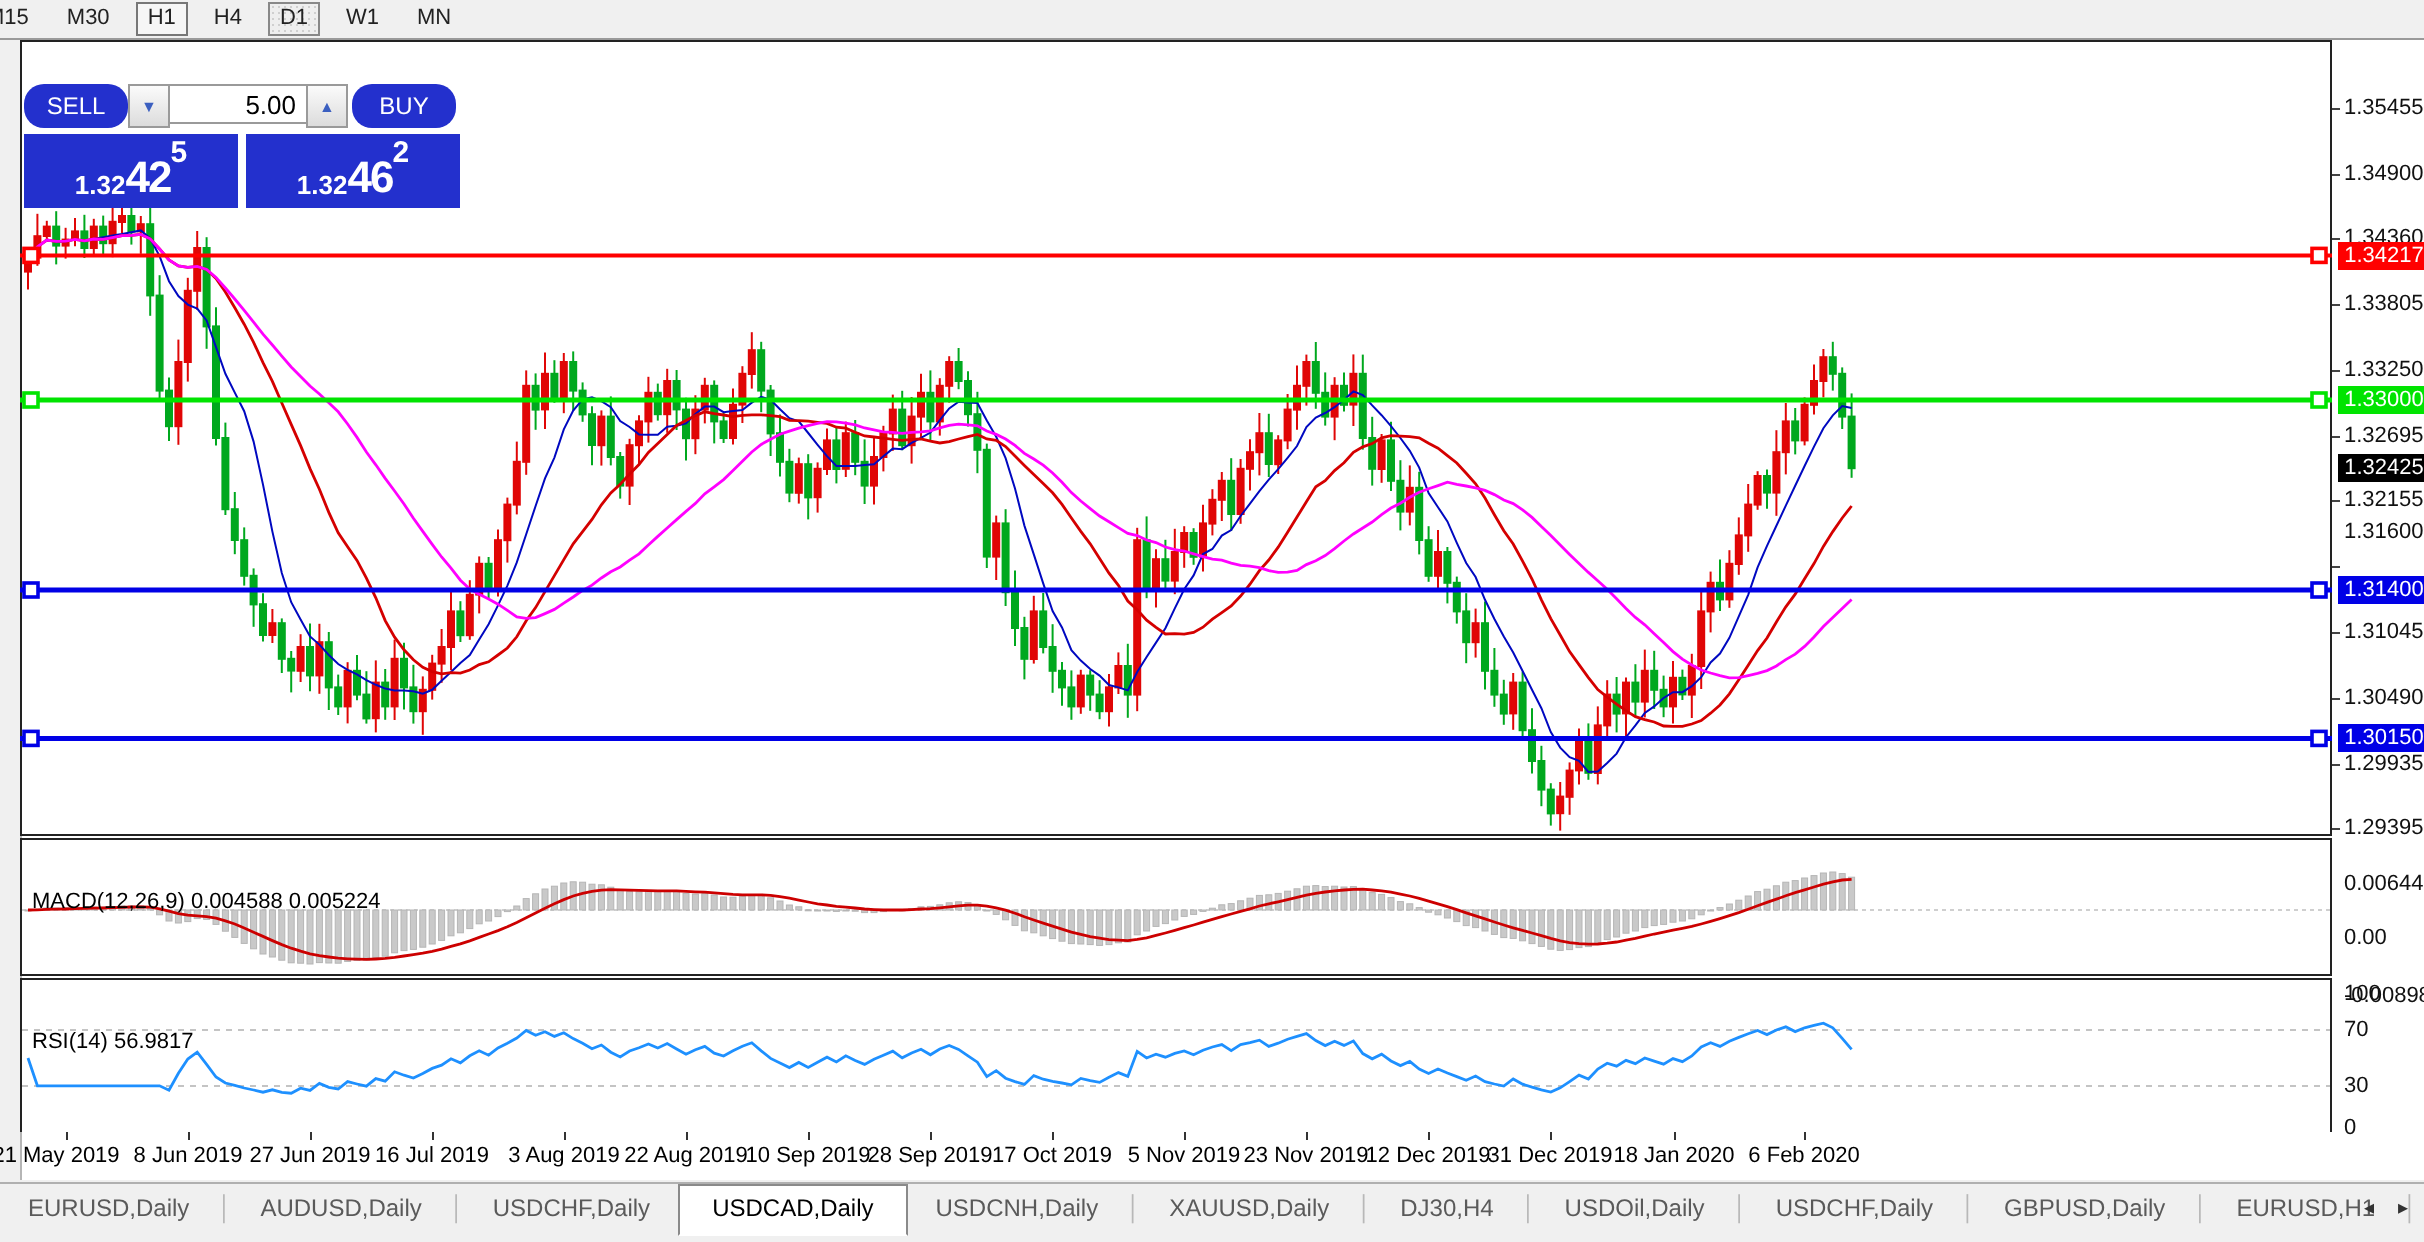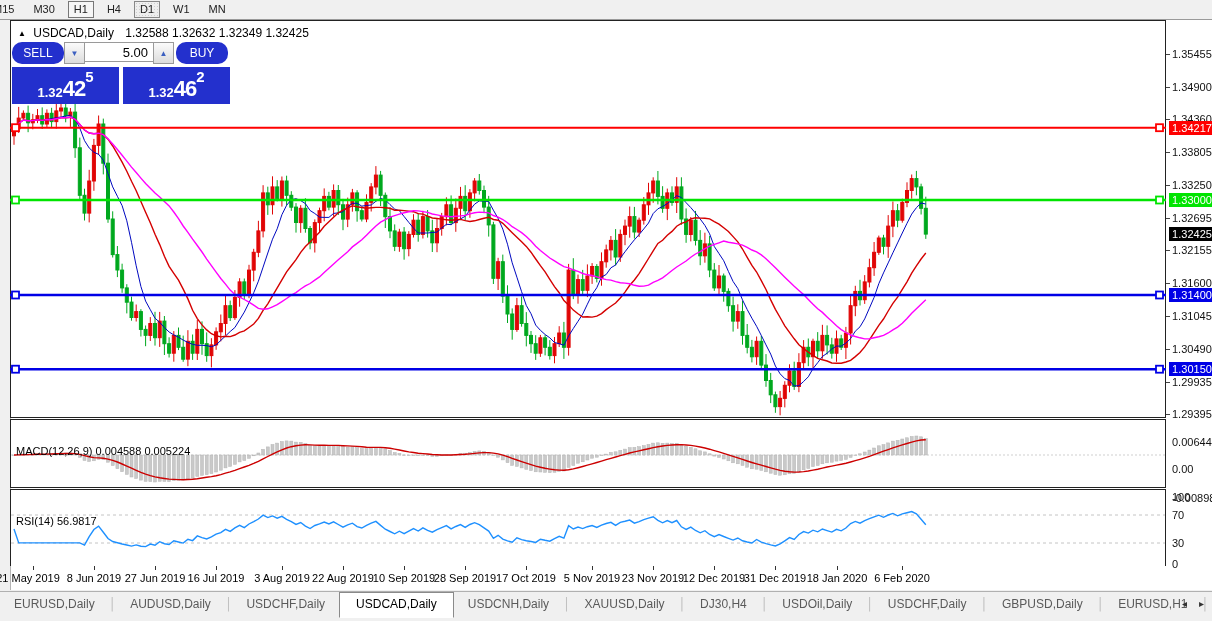--- a/index.html
+++ b/index.html
@@ -691,25 +691,20 @@
             <rect x="904.9000000000001" y="416.0" width="3" height="19.0" fill="#c9c9c9" stroke="#b5b5b5" stroke-width="0.5"></rect>
             <rect x="909.6" y="416.8" width="3" height="18.2" fill="#c9c9c9" stroke="#b5b5b5" stroke-width="0.5"></rect>
             <rect x="914.3000000000001" y="418.6" width="3" height="16.4" fill="#c9c9c9" stroke="#b5b5b5" stroke-width="0.5"></rect>
           </g>
           <polyline points="4.0,435.0 8.7,434.9 13.4,434.7 18.1,434.6 22.8,434.5 27.5,434.3 32.2,434.2 36.9,434.1 41.6,434.0 46.3,433.8 51.0,433.7 55.7,433.5 60.4,433.4 65.1,433.6 69.8,434.4 74.5,435.6 79.2,436.8 83.9,437.6 88.6,437.9 93.3,438.3 98.0,439.1 102.7,440.4 107.4,442.0 112.1,444.0 116.8,446.1 121.5,448.2 126.2,450.3 130.9,452.3 135.6,454.1 140.3,455.6 145.0,456.9 149.7,457.8 154.4,458.5 159.1,459.1 163.8,459.4 168.5,459.6 173.2,459.7 177.9,459.5 182.6,459.2 187.3,458.7 192.0,458.0 196.7,457.3 201.4,456.6 206.1,455.7 210.8,454.6 215.5,453.2 220.2,451.9 224.9,450.4 229.6,448.7 234.3,447.0 239.0,445.3 243.7,443.4 248.4,441.3 253.1,438.9 257.8,436.5 262.5,434.1 267.2,431.9 271.9,429.8 276.6,428.0 281.3,426.7 286.0,425.7 290.7,425.1 295.4,424.8 300.1,424.9 304.8,425.1 309.5,425.2 314.2,425.3 318.9,425.4 323.6,425.4 328.3,425.4 333.0,425.7 337.7,425.9 342.4,426.1 347.1,426.4 351.8,426.8 356.5,427.2 361.2,427.4 365.9,427.4 370.6,427.4 375.3,427.7 380.0,428.3 384.7,429.1 389.4,430.0 394.1,431.0 398.8,431.9 403.5,432.5 408.2,433.2 412.9,433.6 417.6,434.0 422.3,434.5 427.0,434.8 431.7,435.0 436.4,435.0 441.1,435.0 445.8,434.8 450.5,434.5 455.2,434.3 459.9,433.9 464.6,433.4 469.3,432.9 474.0,432.6 478.7,432.6 483.4,433.1 488.1,433.9 492.8,435.1 497.5,436.6 502.2,438.4 506.9,440.0 511.6,441.6 516.3,443.1 521.0,444.6 525.7,446.1 530.4,447.2 535.1,448.3 539.8,449.1 544.5,449.8 549.2,450.1 553.9,450.3 558.6,449.7 563.3,448.9 568.0,447.7 572.7,446.5 577.4,445.2 582.1,443.8 586.8,442.5 591.5,441.1 596.2,439.7 600.9,438.3 605.6,437.0 610.3,435.7 615.0,434.4 619.7,433.0 624.4,431.9 629.1,430.9 633.8,429.8 638.5,428.7 643.2,427.6 647.9,426.7 652.6,426.0 657.3,425.4 662.0,425.0 666.7,424.7 671.4,424.6 676.1,425.0 680.8,425.4 685.5,426.1 690.2,427.0 694.9,428.0 699.6,429.2 704.3,430.6 709.0,431.9 713.7,433.3 718.4,434.8 723.1,436.4 727.8,437.9 732.5,439.4 737.2,441.0 741.9,442.5 746.6,443.9 751.3,445.2 756.0,446.5 760.7,447.8 765.4,449.2 770.1,450.4 774.8,451.3 779.5,451.8 784.2,452.1 788.9,452.0 793.6,451.6 798.3,451.0 803.0,450.1 807.7,449.2 812.4,448.1 817.1,447.0 821.8,446.1 826.5,445.1 831.2,444.2 835.9,443.2 840.6,442.0 845.3,440.7 850.0,439.3 854.7,437.8 859.4,436.3 864.1,434.6 868.8,432.9 873.5,431.2 878.2,429.6 882.9,427.9 887.6,426.3 892.3,424.9 897.0,423.5 901.7,422.1 906.4,420.9 911.1,420.0 915.8,419.7 " fill="none" stroke="#cc0000" stroke-width="1.4"></polyline>
           <line x1="1" y1="495.0" x2="1155" y2="495.0" stroke="#c4c4c4" stroke-dasharray="3,3"></line>
           <line x1="1" y1="523.0" x2="1155" y2="523.0" stroke="#c4c4c4" stroke-dasharray="3,3"></line>
           <polyline points="4.0,509.0 8.7,522.9 13.4,522.9 18.1,522.9 22.8,522.9 27.5,522.9 32.2,522.9 36.9,522.9 41.6,522.9 46.3,522.9 51.0,522.9 55.7,522.9 60.4,522.9 65.1,522.9 69.8,522.9 74.5,525.1 79.2,516.6 83.9,509.5 88.6,506.1 93.3,512.2 98.0,518.5 102.7,521.5 107.4,522.7 112.1,524.0 116.8,525.0 121.5,526.1 126.2,524.9 130.9,526.2 135.6,526.6 140.3,524.1 145.0,525.2 149.7,521.7 154.4,523.7 159.1,524.5 163.8,520.8 168.5,522.0 173.2,523.1 177.9,519.3 182.6,520.6 187.3,515.9 192.0,517.6 196.7,519.0 201.4,516.8 206.1,514.2 210.8,512.6 215.5,509.4 220.2,511.4 224.9,507.9 229.6,505.4 234.3,507.6 239.0,504.0 243.7,501.6 248.4,499.0 253.1,495.2 257.8,497.6 262.5,495.9 267.2,498.2 271.9,496.4 276.6,499.3 281.3,501.6 286.0,504.4 290.7,502.5 295.4,506.1 300.1,508.5 304.8,505.5 309.5,503.9 314.2,502.0 318.9,504.0 323.6,501.8 328.3,504.5 333.0,507.1 337.7,504.9 342.4,503.2 347.1,506.6 351.8,508.0 356.5,505.4 361.2,503.1 365.9,501.4 370.6,505.4 375.3,509.2 380.0,511.5 384.7,513.8 389.4,511.2 394.1,513.7 398.8,511.1 403.5,508.6 408.2,511.0 412.9,507.9 417.6,510.3 422.3,512.2 427.0,509.6 431.7,507.6 436.4,505.6 441.1,508.9 445.8,506.5 450.5,504.6 455.2,507.4 459.9,504.5 464.6,502.7 469.3,504.7 474.0,507.9 478.7,511.1 483.4,518.3 488.1,515.3 492.8,519.1 497.5,520.8 502.2,522.2 506.9,517.8 511.6,519.6 516.3,520.7 521.0,521.5 525.7,522.4 530.4,519.2 535.1,520.3 539.8,521.2 544.5,518.6 549.2,516.3 553.9,518.2 558.6,505.7 563.3,509.0 568.0,507.1 572.7,508.6 577.4,506.7 582.1,505.5 586.8,507.4 591.5,505.1 596.2,503.5 600.9,502.3 605.6,505.3 610.3,502.3 615.0,501.3 619.7,500.1 624.4,503.2 629.1,501.6 633.8,499.6 638.5,498.2 643.2,496.8 647.9,500.3 652.6,502.8 657.3,500.6 662.0,502.7 666.7,500.5 671.4,506.8 676.1,509.4 680.8,507.1 685.5,510.5 690.2,512.8 694.9,510.7 699.6,514.5 704.3,516.7 709.0,514.5 713.7,516.5 718.4,518.3 723.1,520.1 727.8,518.0 732.5,520.8 737.2,522.0 741.9,523.0 746.6,519.5 751.3,522.1 756.0,523.6 760.7,524.9 765.4,526.0 770.1,523.9 774.8,520.8 779.5,517.6 784.2,519.5 788.9,514.5 793.6,511.6 798.3,513.1 803.0,510.2 807.7,511.8 812.4,509.0 817.1,510.6 821.8,512.1 826.5,509.3 831.2,510.8 835.9,508.0 840.6,503.5 845.3,501.4 850.0,503.2 854.7,500.6 859.4,498.7 864.1,496.9 868.8,495.2 873.5,497.3 878.2,495.0 882.9,493.4 887.6,495.8 892.3,493.9 897.0,492.7 901.7,491.6 906.4,493.9 911.1,499.2 915.8,504.7 " fill="none" stroke="#1e90ff" stroke-width="1.4"></polyline>
         </svg></div>
 
-    <div id="chart-title">
-      <span class="tri">▲</span>
-      <span>USDCAD,Daily</span>
-      <span class="ohlc">1.32588 1.32632 1.32349 1.32425</span>
-    </div>
 
     <div id="trade-panel">
       <div class="tp-row1">
         <div class="tp-btn" id="sell-btn">SELL</div>
         <div class="spin">▼</div>
         <input id="vol-input" value="5.00" style="">
         <div class="spin">▲</div>
         <div class="tp-btn" id="buy-btn">BUY</div>
       </div>
       <div class="tp-row2">
@@ -764,21 +759,21 @@
     <div class="scale-label" style="top: 113px;">1.34360</div>
     <div class="scale-tick" style="top: 152px;"></div>
     <div class="scale-label" style="top: 146px;">1.33805</div>
     <div class="scale-tick" style="top: 185px;"></div>
     <div class="scale-label" style="top: 179px;">1.33250</div>
     <div class="scale-tick" style="top: 218px;"></div>
     <div class="scale-label" style="top: 212px;">1.32695</div>
     <div class="scale-tick" style="top: 250px;"></div>
     <div class="scale-label" style="top: 244px;">1.32155</div>
     <div class="scale-tick" style="top: 283px;"></div>
-    <div class="scale-label" style="top: 277px;">1.31600</div>
+    <div class="scale-label" style="top: 260px;">1.31600</div>
     <div class="scale-tick" style="top: 316px;"></div>
     <div class="scale-label" style="top: 310px;">1.31045</div>
     <div class="scale-tick" style="top: 349px;"></div>
     <div class="scale-label" style="top: 343px;">1.30490</div>
     <div class="scale-tick" style="top: 382px;"></div>
     <div class="scale-label" style="top: 376px;">1.29935</div>
     <div class="scale-tick" style="top: 414px;"></div>
     <div class="scale-label" style="top: 408px;">1.29395</div>
     <div class="price-chip" style="top: 121px; background: rgb(255, 0, 0); color: rgb(255, 255, 255);">1.34217</div>
     <div class="price-chip" style="top: 193px; background: rgb(0, 228, 0); color: rgb(255, 255, 255);">1.33000</div>

